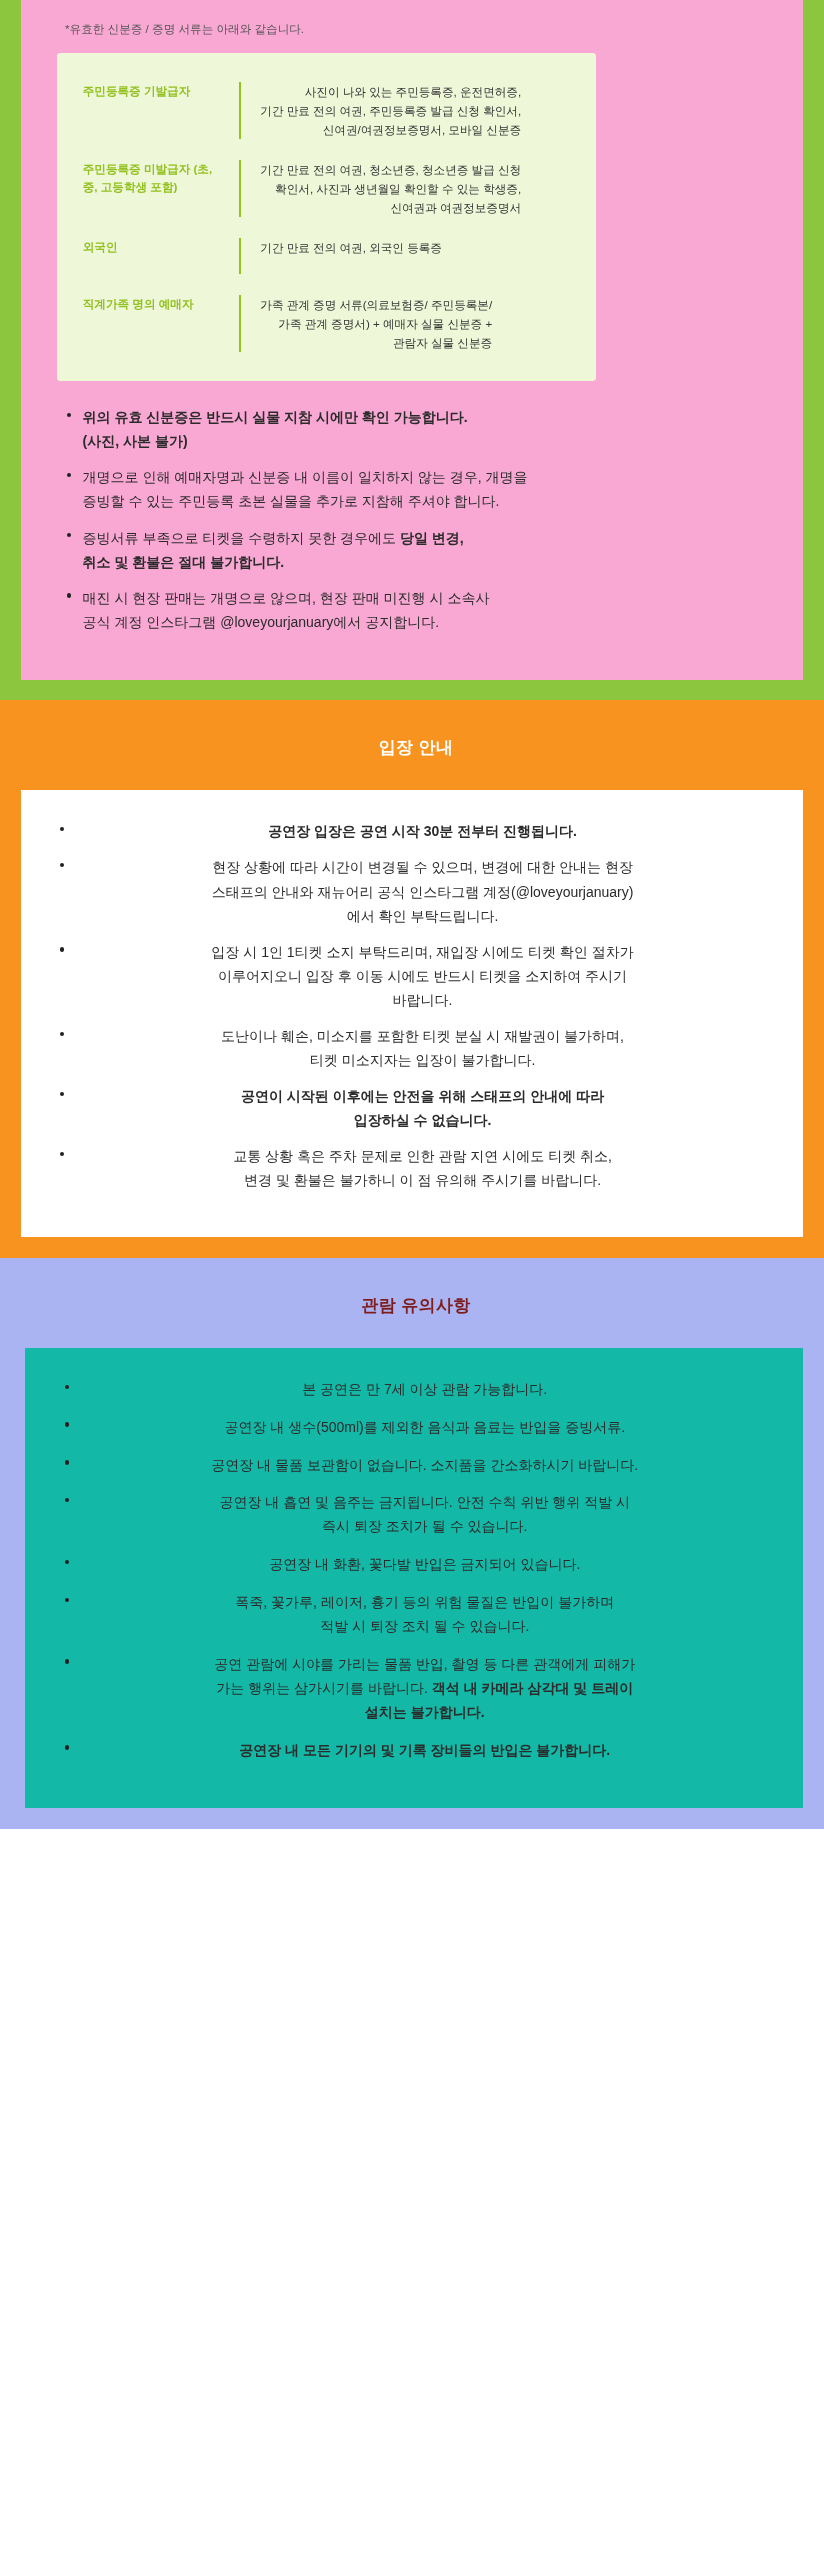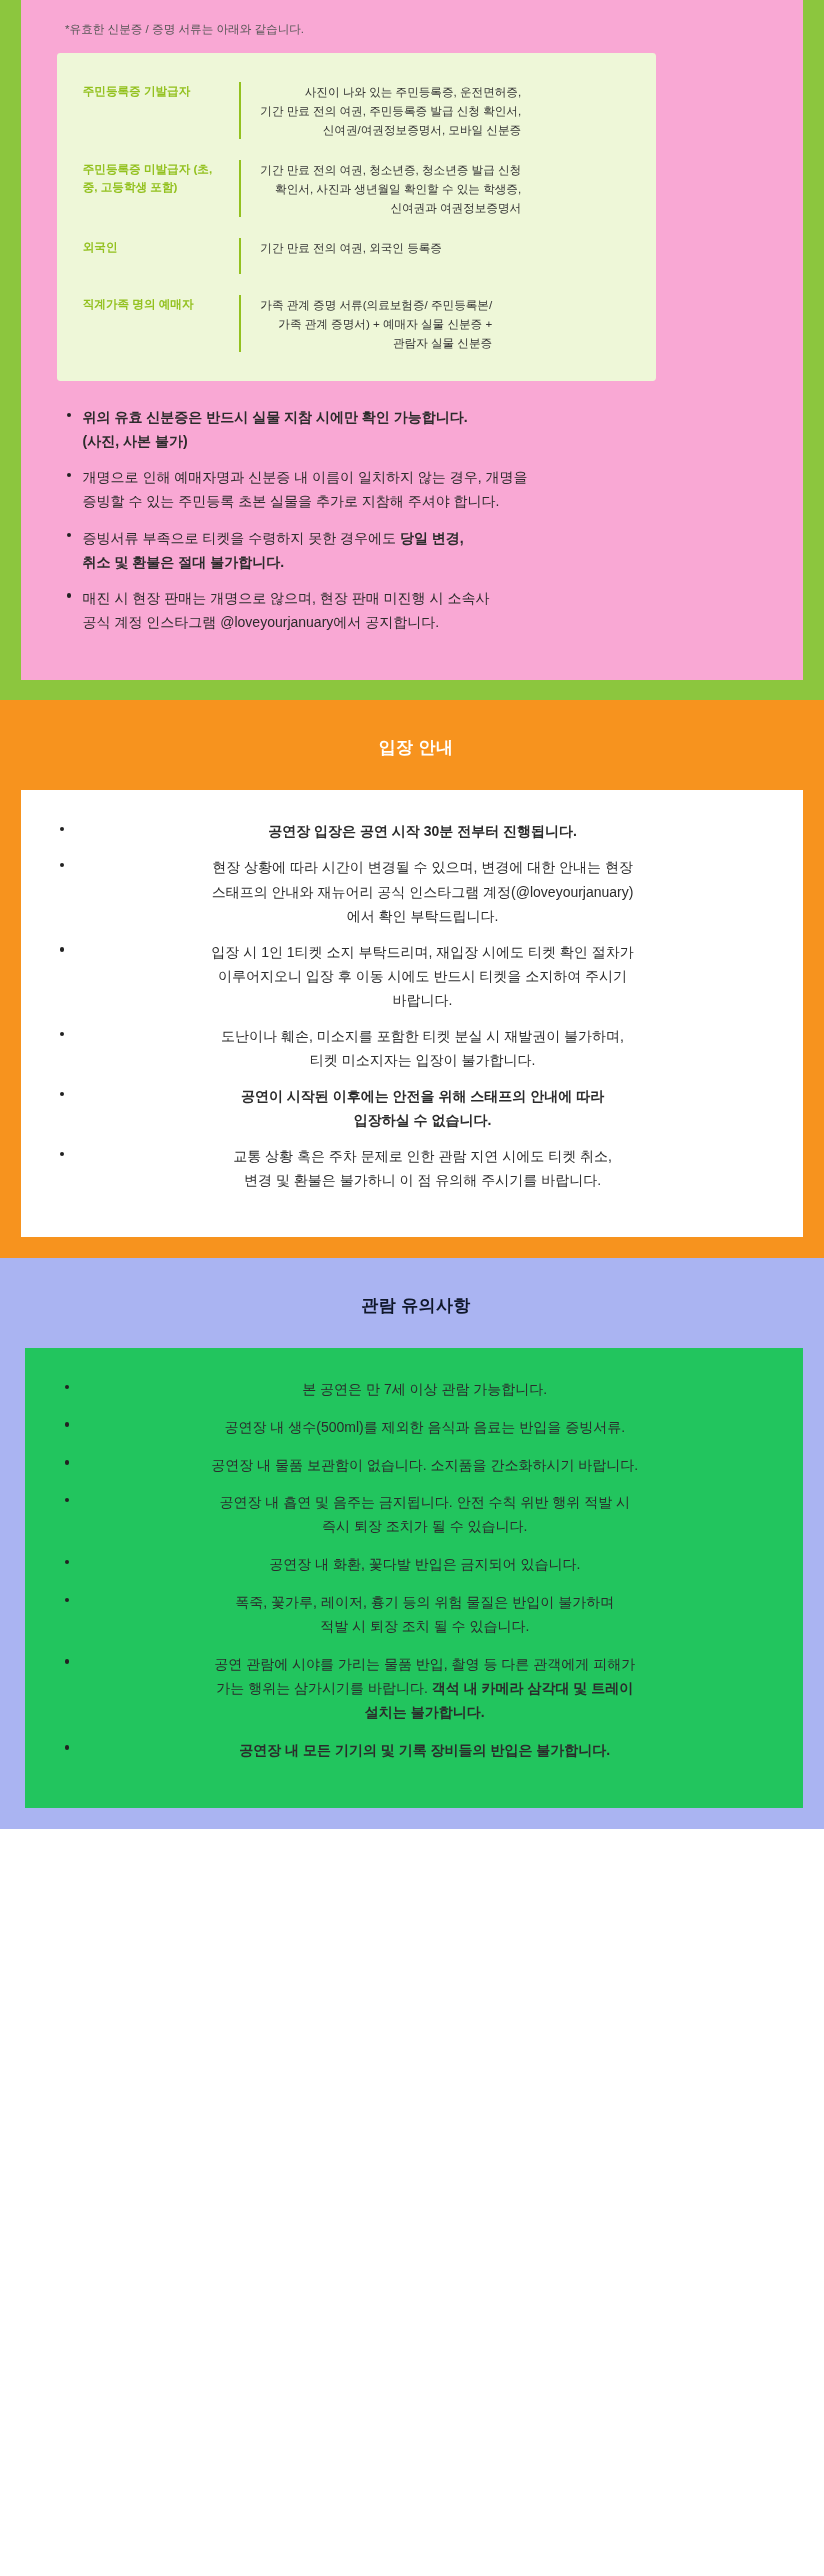--- a/index.html
+++ b/index.html
@@ -26,21 +26,21 @@
   .note-line {
     font-size: 11.6px;
     color: #555;
     margin: 5.2px 0 15.5px 17px;
   }
   .idtable {
     background: #eef7d8;
     border-radius: 3.4px;
     padding: 19px 22px 19px 26px;
     margin: 0 0 0 8.6px;
-    width: 599px;
+    width: 539px;
     display: flex;
     flex-direction: column;
     gap: 0;
   }
   .idrow {
     display: flex;
     align-items: flex-start;
     padding: 10.3px 0;
   }
   .idrow .left {
@@ -107,22 +107,22 @@
   }
   .white-card {
     background: #ffffff;
     margin: 0 20.6px;
     padding: 29px 34px 33px 20.6px;
   }
   .white-card ul.bullets { margin-top: 0; text-align: center; }
 
   
   .sec-blue { background: #aab4f2; padding: 0 0 20.6px 0; }
-  .sec-title.blue { color: #0f172a; }
-  .sec-blue .white-card { background: #22c55e; margin-left: 25px; }
+  .sec-title.blue { color: #7f1d1d; }
+  .sec-blue .white-card { background: #14b8a6; margin-left: 25px; }
   .sec-blue ul.bullets > li { margin-bottom: 13.7px; }
 
   .clip { overflow: hidden; }
 </style>
 </head>
 <body>
 
 <div class="page">
 
   <section class="sec-green">

